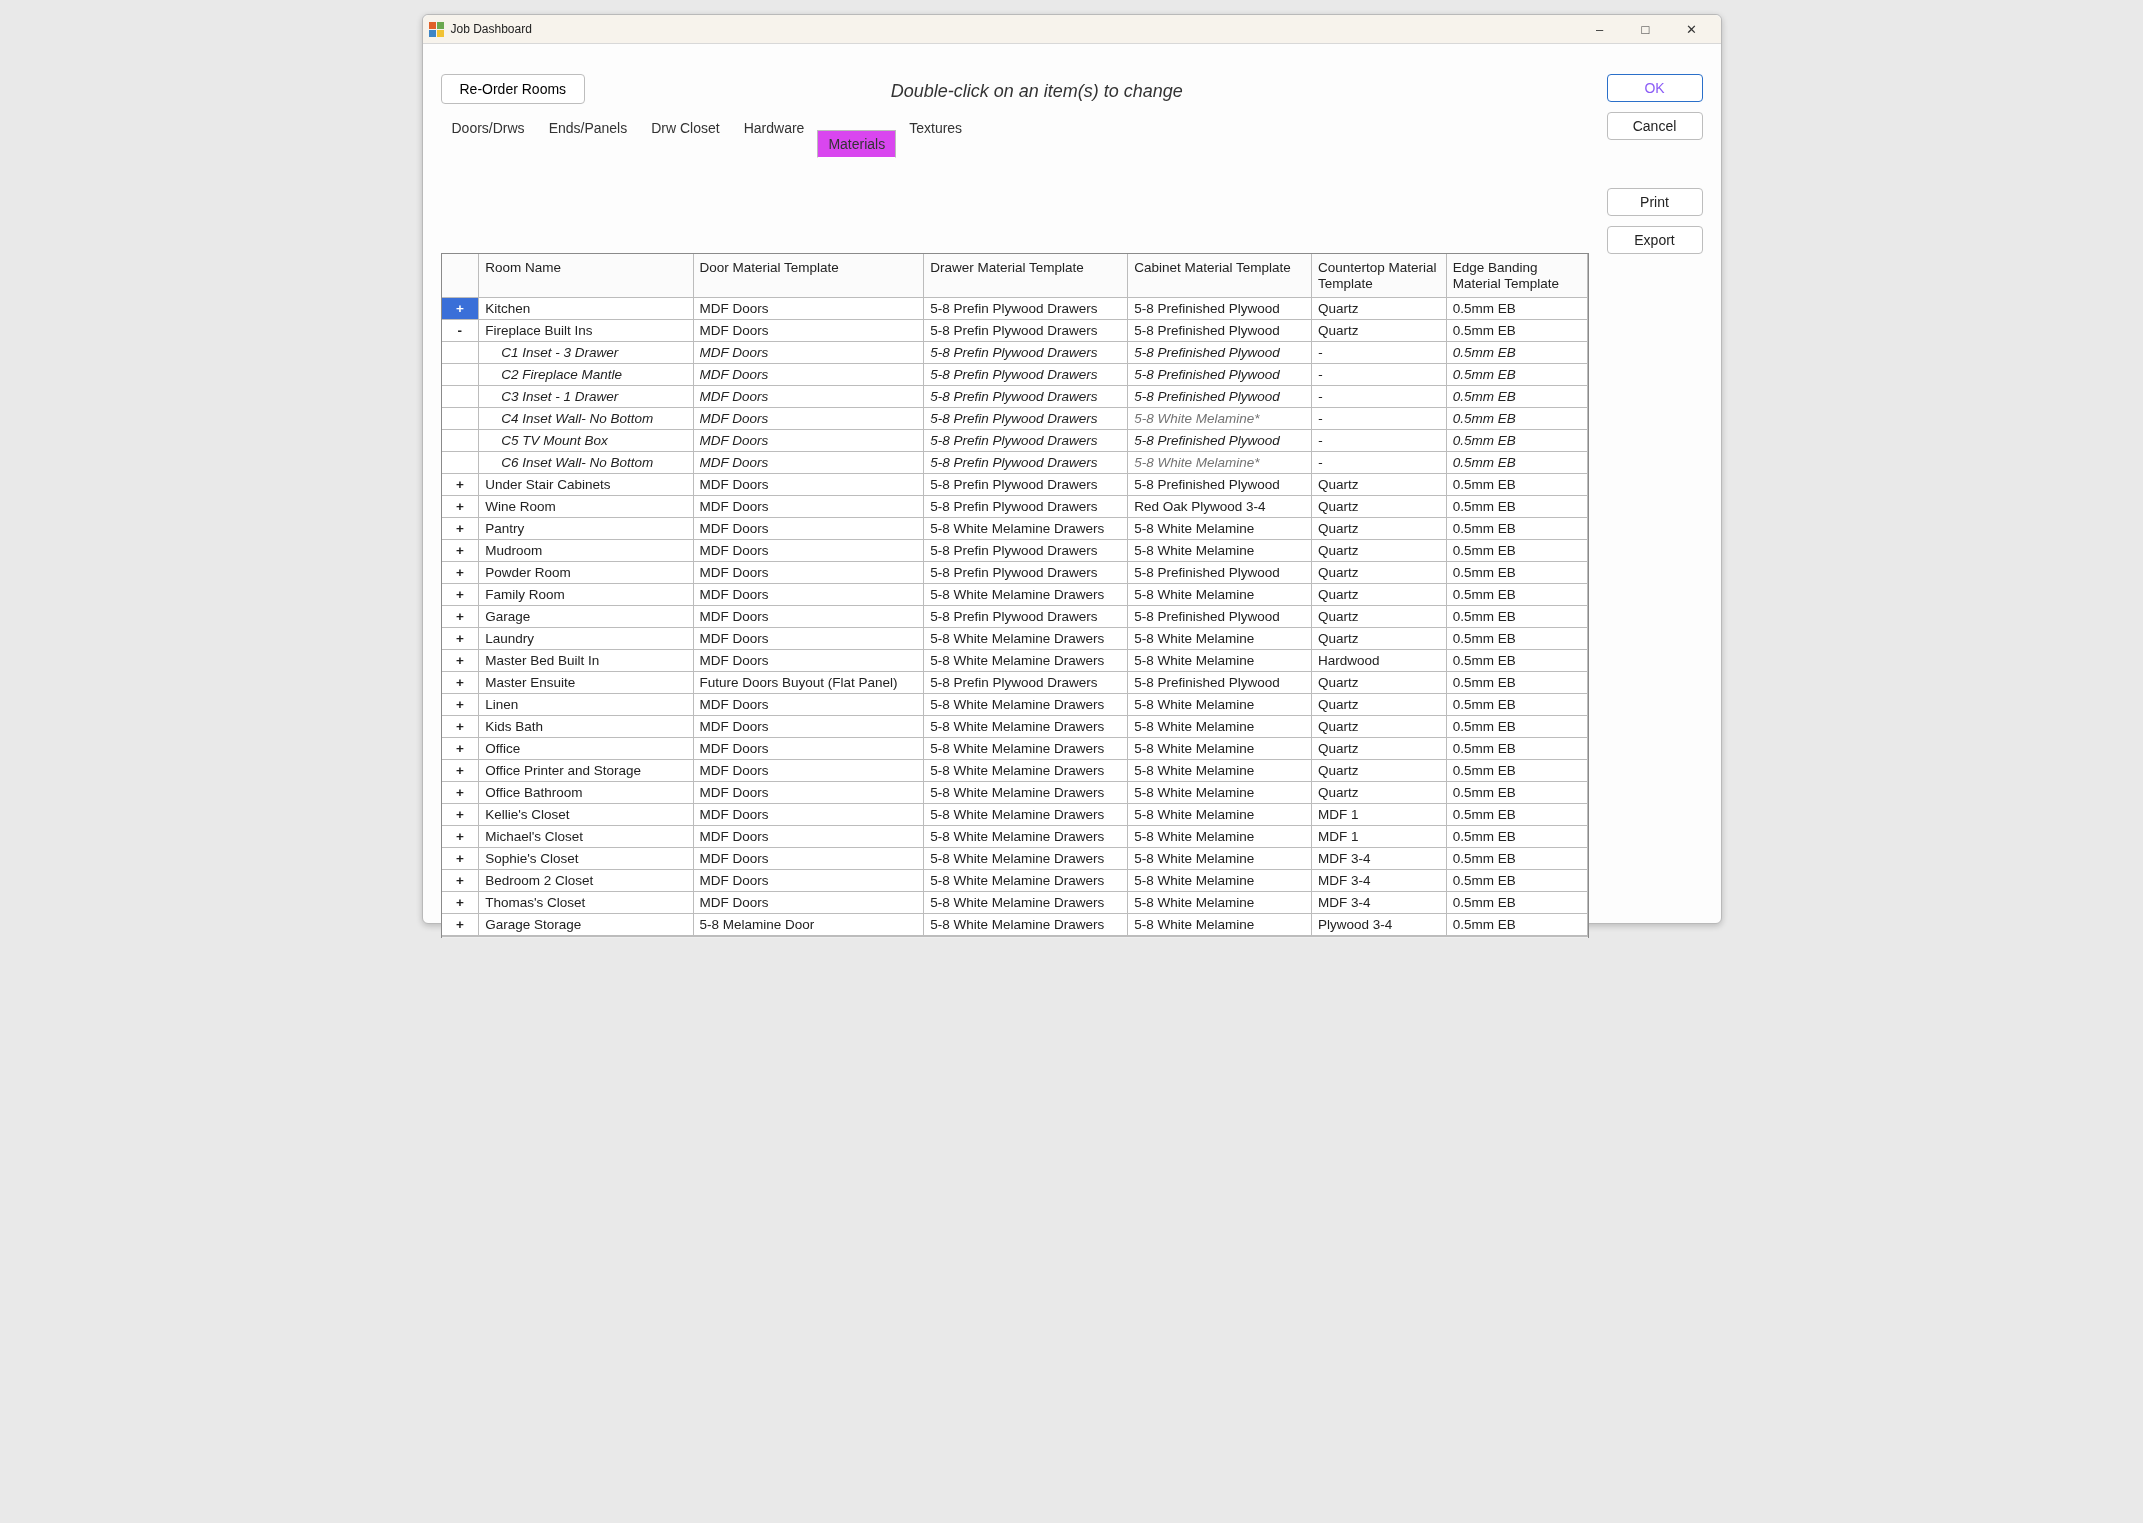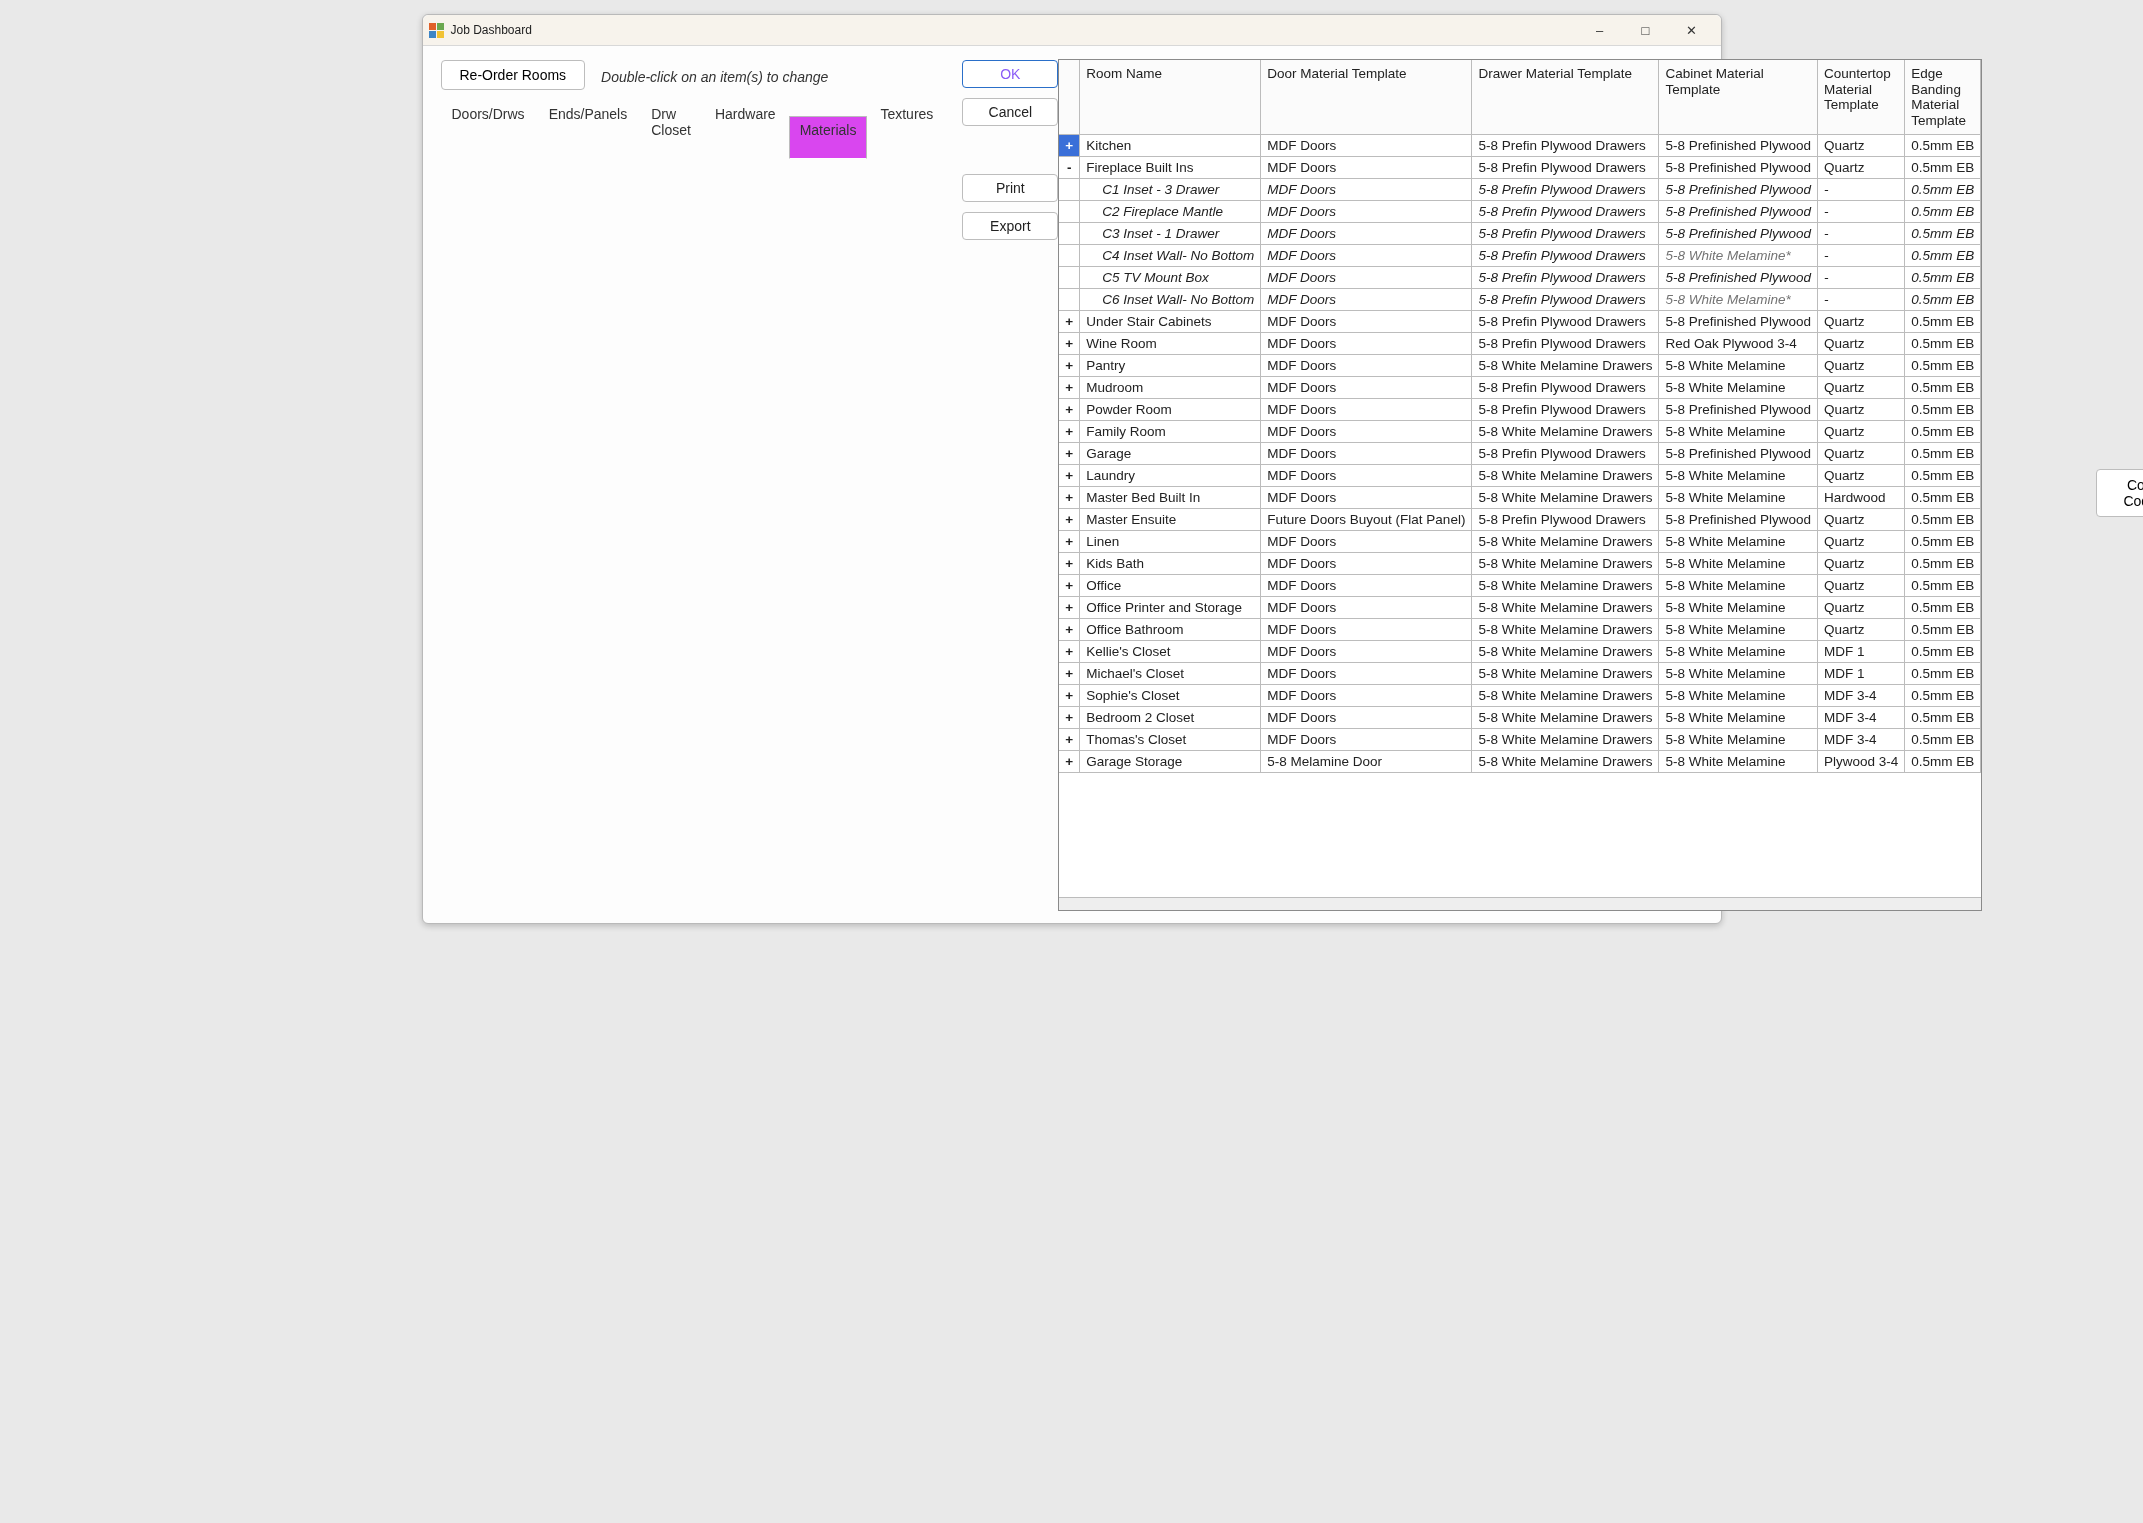--- a/index.html
+++ b/index.html
@@ -6,24 +6,24 @@
 .window{width:1300px;height:910px;margin:14px auto;background:#fdfdfd;border:1px solid #b9b9b9;border-radius:6px;box-shadow:0 2px 6px rgba(0,0,0,.2);display:flex;flex-direction:column;box-sizing:border-box;}
 .titlebar{height:30px;display:flex;align-items:center;padding:0 6px;background:#f7f3ec;border-bottom:1px solid #d8d8d8;border-radius:6px 6px 0 0;}
 .titlebar .app-icon{width:16px;height:16px;margin-right:6px;display:flex;flex-wrap:wrap;}
 .titlebar .app-icon span{width:7px;height:7px;margin:.5px;}
 .titlebar .app-icon span:nth-child(1){background:#e06028;}
 .titlebar .app-icon span:nth-child(2){background:#6aa84f;}
 .titlebar .app-icon span:nth-child(3){background:#3d85c6;}
 .titlebar .app-icon span:nth-child(4){background:#f1c232;}
 .titlebar .title{flex:1;font-size:12px;color:#222;}
 .titlebar .ctl{width:46px;height:28px;display:flex;align-items:center;justify-content:center;font-family:inherit;font-size:13px;color:#333;border-radius:4px;}
-.client{flex:1;padding:14px 18px 12px 18px;display:flex;}
+.client{flex:1;padding:30px 18px 12px 18px;display:flex;flex-direction:column;}
 .top-row{display:flex;align-items:flex-start;}
 .reorder-btn{padding:6px 18px;border:1px solid #bdbdbd;border-radius:4px;background:#fff;font-size:14px;cursor:pointer;}
-.hint{flex:1;text-align:center;font-style:italic;color:#333;font-size:14px;margin-top:4px;}
+.hint{flex:1;text-align:center;font-style:italic;color:#333;font-size:18px;margin-top:4px;}
 .right-col{width:96px;display:flex;flex-direction:column;gap:10px;}
 .rbtn{padding:5px 0;border:1px solid #bdbdbd;border-radius:4px;background:#fff;font-size:14px;text-align:center;cursor:pointer;}
 .rbtn.primary{border:1px solid #2a6fc9;color:#8b5cf6;}
 .tabs{display:flex;gap:2px;margin-top:10px;}
 .tab{padding:5px 10px 5px 10px;font-size:14px;color:#333;cursor:pointer;border:1px solid transparent;border-bottom:none;}
 .tab.active{border:1px solid #bcbcbc;border-bottom:1px solid #fff;background:#d946ef;position:relative;top:16px;}
 .main-row{display:flex;flex:1;min-height:0;}
 .grid-wrap{border:1px solid #8a8a8a;flex:1;display:flex;flex-direction:column;background:#fff;margin-top:-1px;}
 .grid-scroll{flex:1;overflow:auto;}
 table{border-collapse:collapse;width:100%;font-size:13.5px;}

